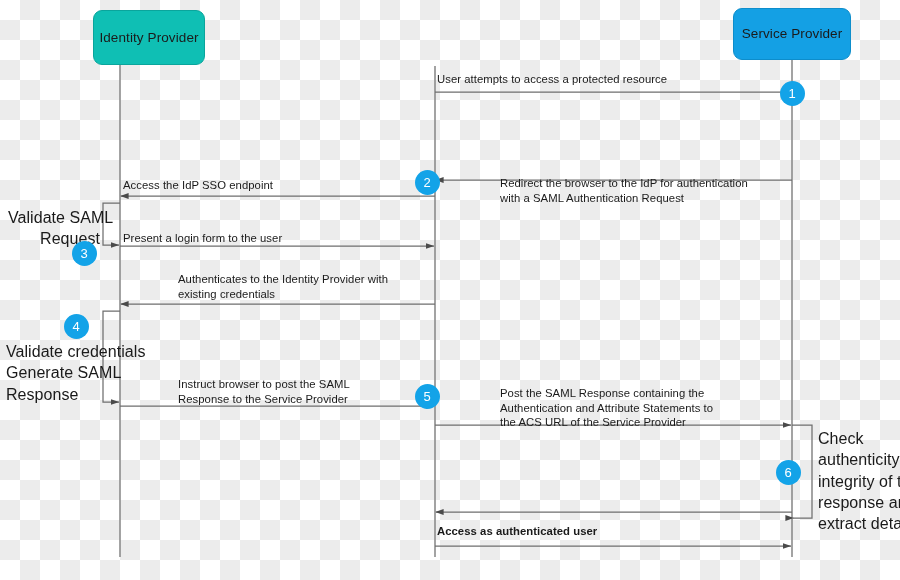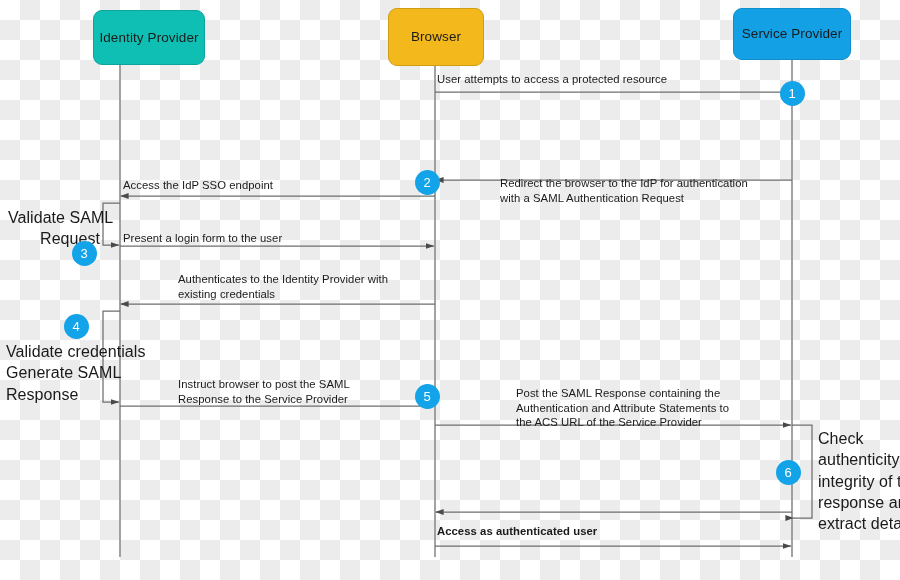--- a/index.html
+++ b/index.html
@@ -107,44 +107,41 @@
       <path d="M120,203 L103,203 L103,245 L119,245" marker-end="url(#arrow-right)"></path>
       <path d="M120,311 L103,311 L103,402 L119,402" marker-end="url(#arrow-right)"></path>
       <path d="M792,425 L812,425 L812,518 L793,518" marker-end="url(#arrow-left)"></path>
     </g>
   </svg>
 
   <div class="actor-box" style="left:64px; top:10px; width:112px; height:55px; background:#0fbfb4; border:1.4px solid #0aa59c;margin-left:29px;">
     <span>Identity Provider</span>
   </div>
 
-  <div class="actor-box" style="left:388px; top:8px; width:96px; height:58px; background:#f3b81c; border:1.4px solid #d09c10;">
-    <span>Browser</span>
-  </div>
 
   <div class="actor-box" style="left:733px; top:8px; width:118px; height:52px; background:#14a0e4; border:1.4px solid #0d8dcb;">
     <span>Service Provider</span>
   </div>
 
   <div class="msg-label center" style="left:437px; top:72px; width:353px;">User attempts to access a protected resource</div>
 
   <div class="msg-label left" style="left:500px; top:146px; width:290px;margin-top:30px;">Redirect the browser to the IdP for authentication
 with a SAML Authentication Request</div>
 
   <div class="msg-label center" style="left:123px; top:178px; width:310px;">Access the IdP SSO endpoint</div>
 
   <div class="msg-label center" style="left:123px; top:231px; width:310px;">Present a login form to the user</div>
 
   <div class="msg-label left" style="left:178px; top:272px; width:256px;">Authenticates to the Identity Provider with
 existing credentials</div>
 
   <div class="msg-label left" style="left:178px; top:377px; width:250px;">Instruct browser to post the SAML
 Response to the Service Provider</div>
 
-  <div class="msg-label center" style="left:516px; top:386px; width:290px;">Post the SAML Response containing the
+  <div class="msg-label center" style="left:500px; top:386px; width:290px;">Post the SAML Response containing the
 Authentication and Attribute Statements to
 the ACS URL of the Service Provider</div>
 
 
   <div class="msg-label center" style="left:437px; top:524px; width:353px;font-weight:bold;">Access as authenticated user</div>
 
   <div class="note-label" style="left:8px; top:207px; width:92px; text-align:right;">Validate SAML
 Request</div>
 
   <div class="note-label" style="left:6px; top:341px; width:104px; text-align:left;">Validate credentials

